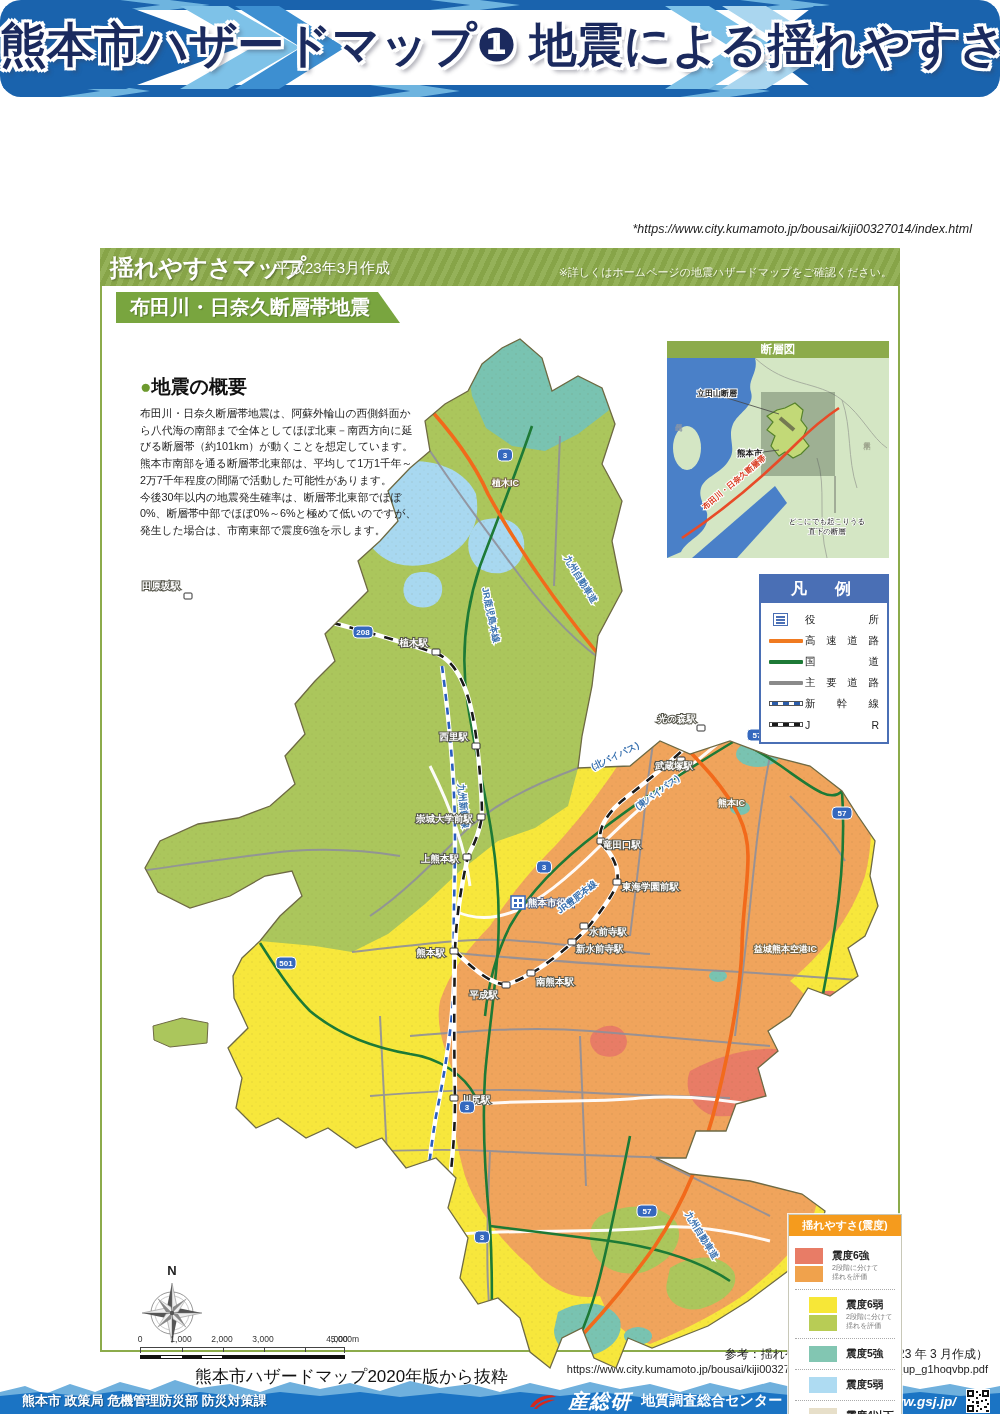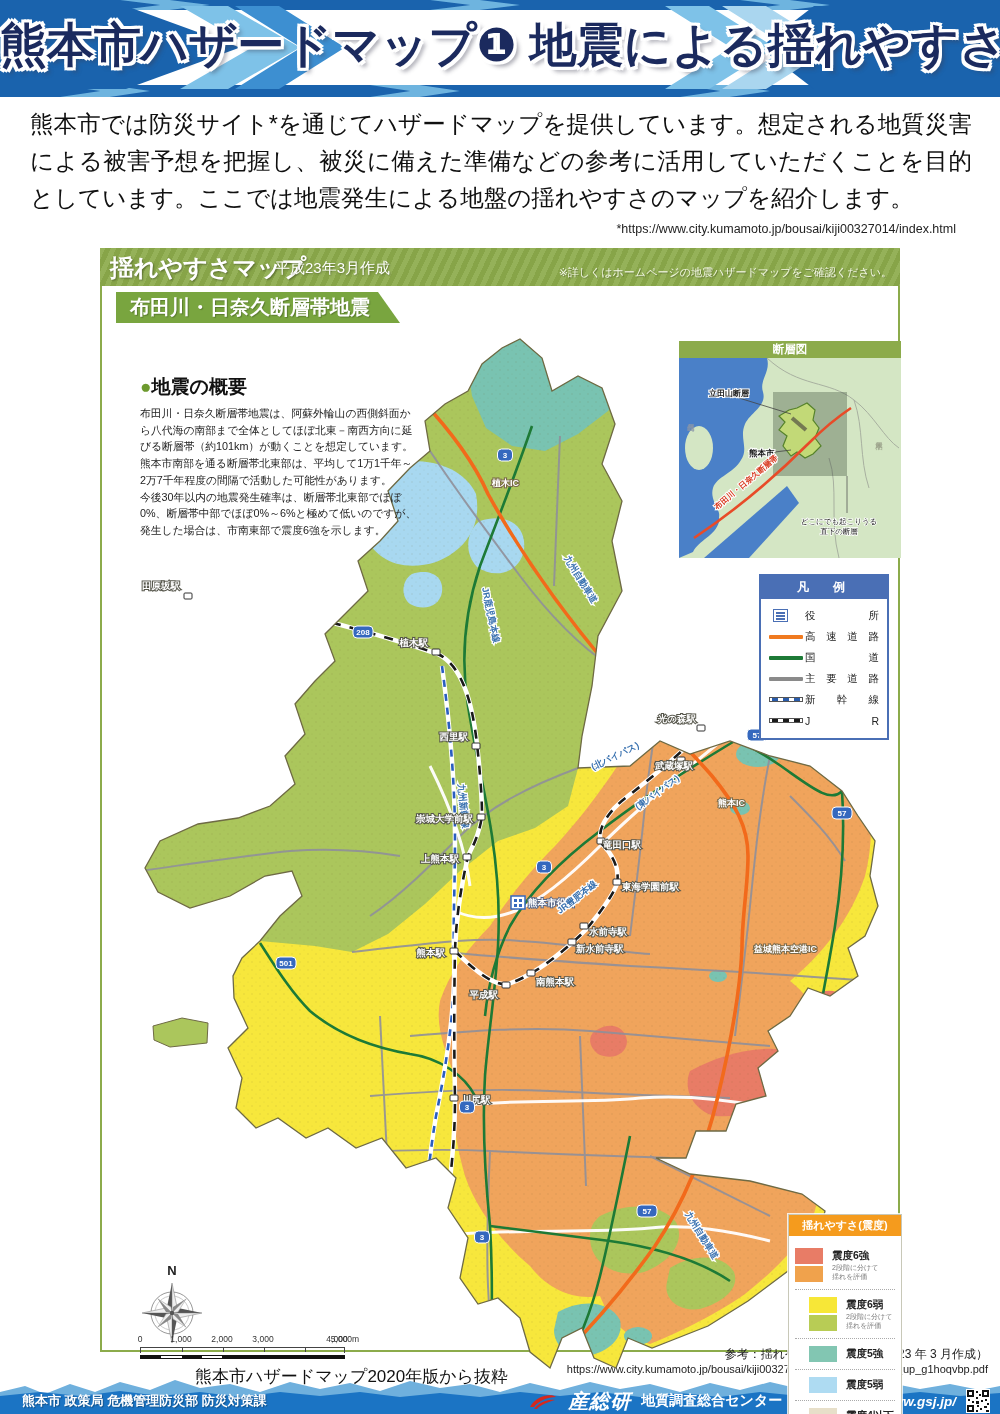--- a/index.html
+++ b/index.html
@@ -1,37 +1,37 @@
 <!DOCTYPE html>
 <html><head>
 <meta charset="utf-8">
 <style>
   * { margin:0; padding:0; box-sizing:border-box; }
   body { background:#888; font-family:"Liberation Sans","DejaVu Sans",sans-serif; }
   #page { position:relative; width:1000px; height:1414px; background:#fff; overflow:hidden; margin:0 auto; }
 
   
-  #hdr { position:absolute; left:0; top:0; width:1000px; height:97px; background:#fff; overflow:hidden; }
+  #hdr { position:absolute; left:0; top:0; width:1000px; height:97px; background:#fff; overflow:hidden;border-radius:21px; }
   .hband { position:absolute; left:0; width:1000px; background:#1a63ad; }
   .hband.top { top:0; height:10px; }
   .hband.bot { bottom:0; height:12px; }
   .hband .chev { position:absolute; top:0; bottom:0; width:90px; background:#7ec2e8; clip-path:polygon(0 0,55% 0,100% 50%,55% 100%,0 100%,45% 50%); opacity:.85; }
   .chevL { position:absolute; top:6px; bottom:8px; background:#1a63ad; }
   .c1 { left:-60px; width:300px; clip-path:polygon(0 0,62% 0,100% 50%,62% 100%,0 100%); }
   .c2 { left:180px; width:120px; background:#7ec2e8; clip-path:polygon(0 0,40% 0,100% 50%,40% 100%,0 100%,60% 50%); }
   .c3 { left:235px; width:110px; background:#3d8fd1; clip-path:polygon(0 0,40% 0,100% 50%,40% 100%,0 100%,60% 50%); }
   .c4 { right:-60px; left:auto; width:300px; clip-path:polygon(18% 0,100% 0,100% 100%,18% 100%,0 50%); }
   .c5 { right:225px; left:auto; width:110px; background:#7ec2e8; clip-path:polygon(0 0,40% 0,100% 50%,40% 100%,0 100%,60% 50%); }
   .c6 { right:168px; left:auto; width:110px; background:#aad6ef; clip-path:polygon(0 0,40% 0,100% 50%,40% 100%,0 100%,60% 50%); }
   #hdr-title { position:absolute; left:0; right:0; top:14px; text-align:center; font-size:47px; font-weight:bold; letter-spacing:0px; color:#1b2a5e; z-index:5; white-space:nowrap;
     text-shadow:-3px -3px 0 #fff,3px -3px 0 #fff,-3px 3px 0 #fff,3px 3px 0 #fff,0 -3px 0 #fff,0 3px 0 #fff,-3px 0 0 #fff,3px 0 0 #fff,5px 5px 4px rgba(60,60,80,.45); }
 
   
   #intro { position:absolute; left:30px; top:106px; width:942px; font-size:23.5px; line-height:1.58; color:#101010; text-align:justify; }
-  #intro-url { position:absolute; right:44px; top:222px; font-size:12.5px; color:#222; }
+  #intro-url { position:absolute; right:28px; top:222px; font-size:12.5px; color:#222;font-style:italic; }
 
   
   #panel { position:absolute; left:100px; top:248px; width:800px; height:1104px; }
   #gbar { position:absolute; left:0; top:0; width:800px; height:38px; background:#8cab4b;
     background-image:repeating-linear-gradient(115deg, rgba(255,255,255,.08) 0 5px, rgba(0,0,0,.04) 5px 10px); }
   #gbar-title { position:absolute; left:10px; top:4px; font-size:24px; font-weight:bold; color:#fff; text-shadow:1px 1px 2px rgba(0,0,0,.35); }
   #gbar-date { position:absolute; left:175px; top:11px; font-size:15px; color:#fff; text-shadow:1px 1px 2px rgba(0,0,0,.3); }
   #gbar-note { position:absolute; right:8px; top:17px; font-size:11px; color:#f4f8e6; text-shadow:1px 1px 1px rgba(0,0,0,.3); }
   #pbody { position:absolute; left:0; top:38px; width:800px; height:1066px; background:#fff; border:2px solid #8cab4b; border-top:none; }
   #map-tab { position:absolute; left:14px; top:6px; height:31px; padding:0 30px 0 14px; background:#79a53f;
@@ -44,26 +44,26 @@
   #ov-head .dot { color:#6d9a2e; }
   #overview p { font-size:10.8px; line-height:1.55; color:#222; }
 
   
   #fact { position:absolute; left:40px; top:200px; width:106px; z-index:5; border:1px solid #8cab4b; background:#fff; }
   .fact-h { background:#8cab4b; color:#fff; font-size:10.5px; font-weight:bold; text-align:center; padding:2px 1px; line-height:1.25; }
   .fact-v { color:#111; font-size:11.5px; text-align:center; padding:3px 1px; border-bottom:1px solid #8cab4b; }
   .fact-v:last-child { border-bottom:none; }
 
   
-  #inset { position:absolute; left:565px; top:55px; width:222px; height:217px; z-index:6; background:#8cab4b;margin-left:12px; }
+  #inset { position:absolute; left:565px; top:55px; width:222px; height:217px; z-index:6; background:#8cab4b; }
   #inset-title { height:17px; text-align:center; font-size:11.5px; font-weight:bold; color:#fff; line-height:16px; }
 
   
   #legend { position:absolute; left:657px; top:288px; width:130px; z-index:6; background:#fff; border:2px solid #4a6fb5; }
-  #legend-title { background:#4a6fb5; color:#fff; text-align:center; font-size:12px; font-weight:bold; padding:3px 0; letter-spacing:6px; }
+  #legend-title { background:#4a6fb5; color:#fff; text-align:center; font-size:16px; font-weight:bold; padding:3px 0; letter-spacing:6px; }
   #legend-rows { padding:6px 8px 7px 8px; }
   .lg-row { display:flex; align-items:center; height:21px; }
   .lg-sym { width:36px; flex:0 0 36px; display:flex; align-items:center; }
   .lg-line { width:34px; height:4px; border-radius:1px; }
   .lg-dash { width:34px; height:5px; border:1px solid #555; background:#fff; position:relative; overflow:hidden; }
   .lg-dash i { position:absolute; top:0; bottom:0; width:6px; }
   .lg-lab { font-size:10.5px; color:#222; flex:1; display:flex; justify-content:space-between; white-space:pre; }
   .lg-office { width:15px; height:13px; border:1.5px solid #4a6fb5; background:#fff; position:relative; margin-left:4px; }
   .lg-office i { position:absolute; left:2px; right:2px; height:2px; background:#4a6fb5; }
 
@@ -124,21 +124,20 @@
       </div>
     <div class="chevL c1"></div>
     <div class="chevL c2"></div>
     <div class="chevL c3"></div>
     <div class="chevL c4"></div>
     <div class="chevL c5"></div>
     <div class="chevL c6"></div>
     <div id="hdr-title">熊本市ハザードマップ❶ 地震による揺れやすさ</div>
   </div>
 
-  <div id="intro">熊本市では防災サイト*を通じてハザードマップを提供しています。想定される地質災害による被害予想を把握し、被災に備えた準備などの参考に活用していただくことを目的としています。ここでは地震発生による地盤の揺れやすさのマップを紹介します。</div>
   <div id="intro-url">*https://www.city.kumamoto.jp/bousai/kiji00327014/index.html</div>
 
   <div id="panel">
     <div id="gbar">
       <span id="gbar-title">揺れやすさマップ</span>
       <span id="gbar-date">平成23年3月作成</span>
       <span id="gbar-note">※詳しくはホームページの地震ハザードマップをご確認ください。</span>
     </div>
     <div id="pbody">
       <div id="map-tab">布田川・日奈久断層帯地震</div>

